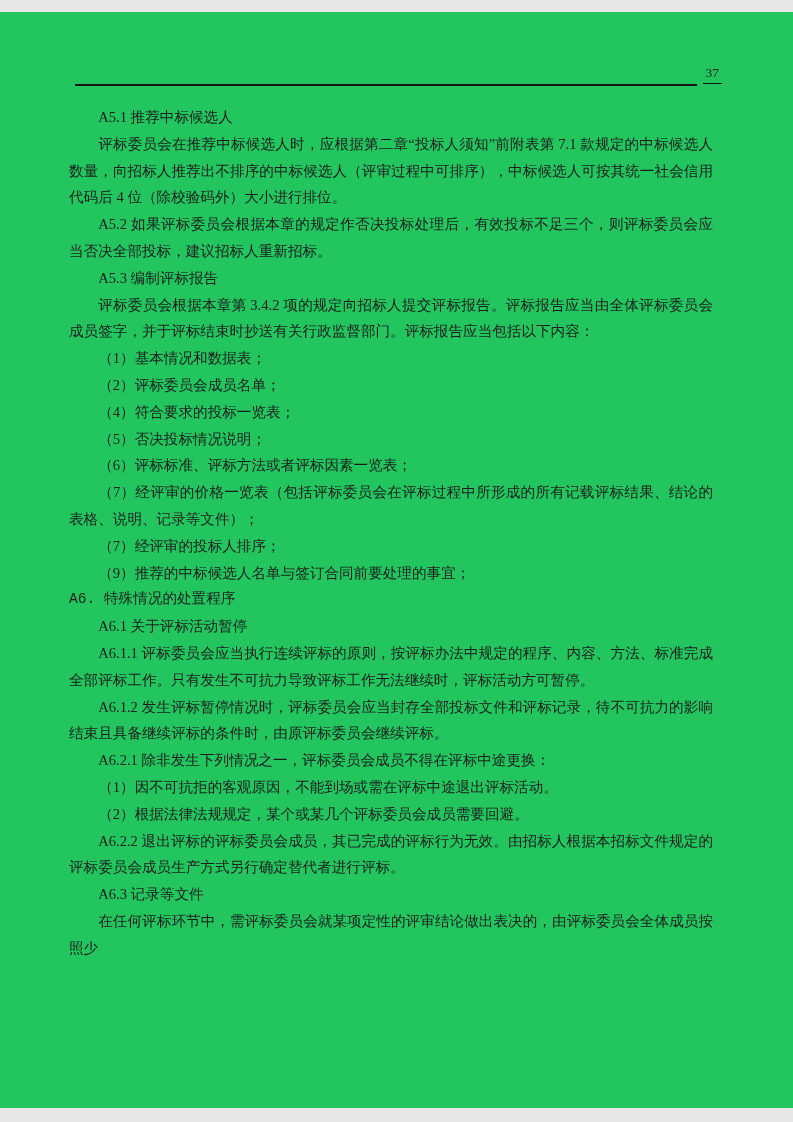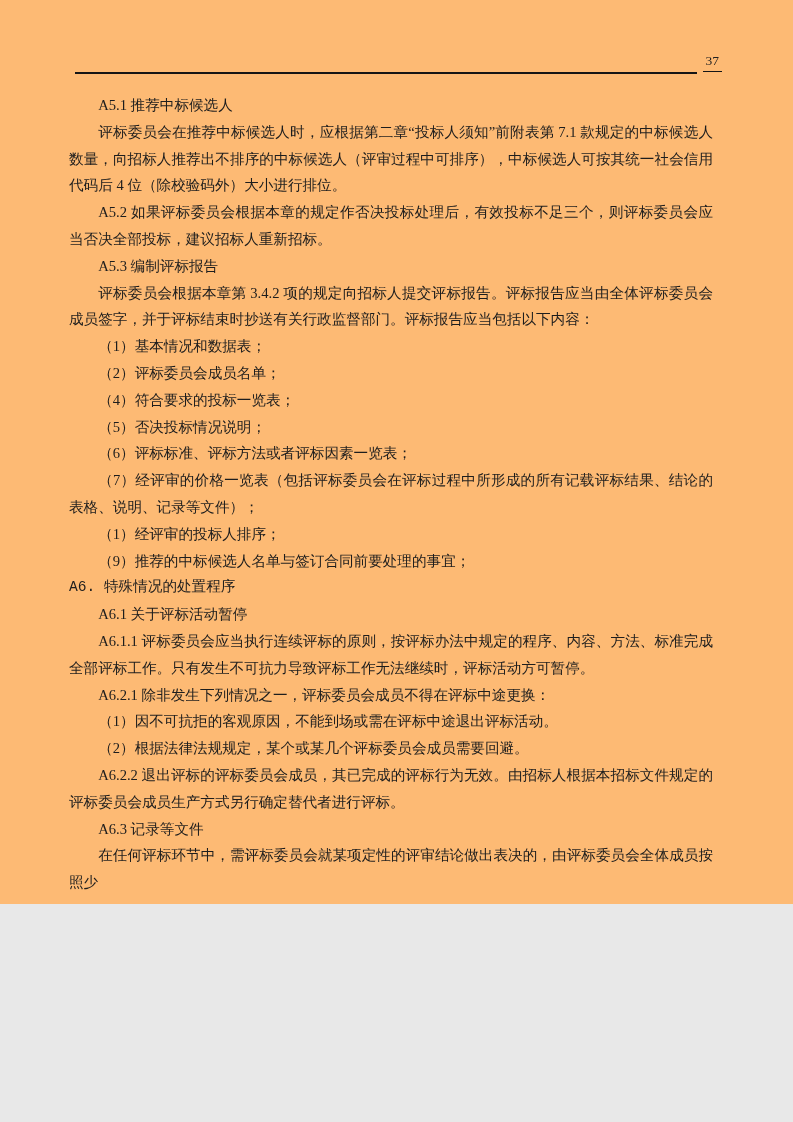--- a/index.html
+++ b/index.html
@@ -4,23 +4,23 @@
 <style>
   html, body {
     margin: 0;
     padding: 0;
     background: #e8e8e8;
     font-family: "Liberation Serif", "DejaVu Serif", serif;
   }
   .page {
     position: relative;
     width: 793px;
-    height: 904px;
-    margin: 0 auto;
-    background: #fdba74;
+    height: 1096px;
+    margin: 12px auto;
+    background: #22c55e;
     overflow: hidden;
   }
   .header-rule {
     position: absolute;
     left: 75px;
     top: 72px;
     width: 622px;
     height: 0;
     border-top: 2px solid #151515;
   }
@@ -69,25 +69,26 @@
       <p>评标委员会在推荐中标候选人时，应根据第二章“投标人须知”前附表第 7.1 款规定的中标候选人数量，向招标人推荐出不排序的中标候选人（评审过程中可排序），中标候选人可按其统一社会信用代码后 4 位（除校验码外）大小进行排位。</p>
       <p>A5.2 如果评标委员会根据本章的规定作否决投标处理后，有效投标不足三个，则评标委员会应当否决全部投标，建议招标人重新招标。</p>
       <p>A5.3 编制评标报告</p>
       <p>评标委员会根据本章第 3.4.2 项的规定向招标人提交评标报告。评标报告应当由全体评标委员会成员签字，并于评标结束时抄送有关行政监督部门。评标报告应当包括以下内容：</p>
       <p>（1）基本情况和数据表；</p>
       <p>（2）评标委员会成员名单；</p>
       <p>（4）符合要求的投标一览表；</p>
       <p>（5）否决投标情况说明；</p>
       <p>（6）评标标准、评标方法或者评标因素一览表；</p>
       <p>（7）经评审的价格一览表（包括评标委员会在评标过程中所形成的所有记载评标结果、结论的表格、说明、记录等文件）；</p>
-      <p>（1）经评审的投标人排序；</p>
+      <p>（7）经评审的投标人排序；</p>
       <p>（9）推荐的中标候选人名单与签订合同前要处理的事宜；</p>
       <p class="flush">A6. 特殊情况的处置程序</p>
       <p>A6.1 关于评标活动暂停</p>
       <p>A6.1.1 评标委员会应当执行连续评标的原则，按评标办法中规定的程序、内容、方法、标准完成全部评标工作。只有发生不可抗力导致评标工作无法继续时，评标活动方可暂停。</p>
+      <p>A6.1.2 发生评标暂停情况时，评标委员会应当封存全部投标文件和评标记录，待不可抗力的影响结束且具备继续评标的条件时，由原评标委员会继续评标。</p>
       <p>A6.2.1  除非发生下列情况之一，评标委员会成员不得在评标中途更换：</p>
       <p>（1）因不可抗拒的客观原因，不能到场或需在评标中途退出评标活动。</p>
       <p>（2）根据法律法规规定，某个或某几个评标委员会成员需要回避。</p>
       <p>A6.2.2 退出评标的评标委员会成员，其已完成的评标行为无效。由招标人根据本招标文件规定的评标委员会成员生产方式另行确定替代者进行评标。</p>
       <p>A6.3 记录等文件</p>
       <p>在任何评标环节中，需评标委员会就某项定性的评审结论做出表决的，由评标委员会全体成员按照少</p>
     </main>
 </div>
 
 </body></html>

